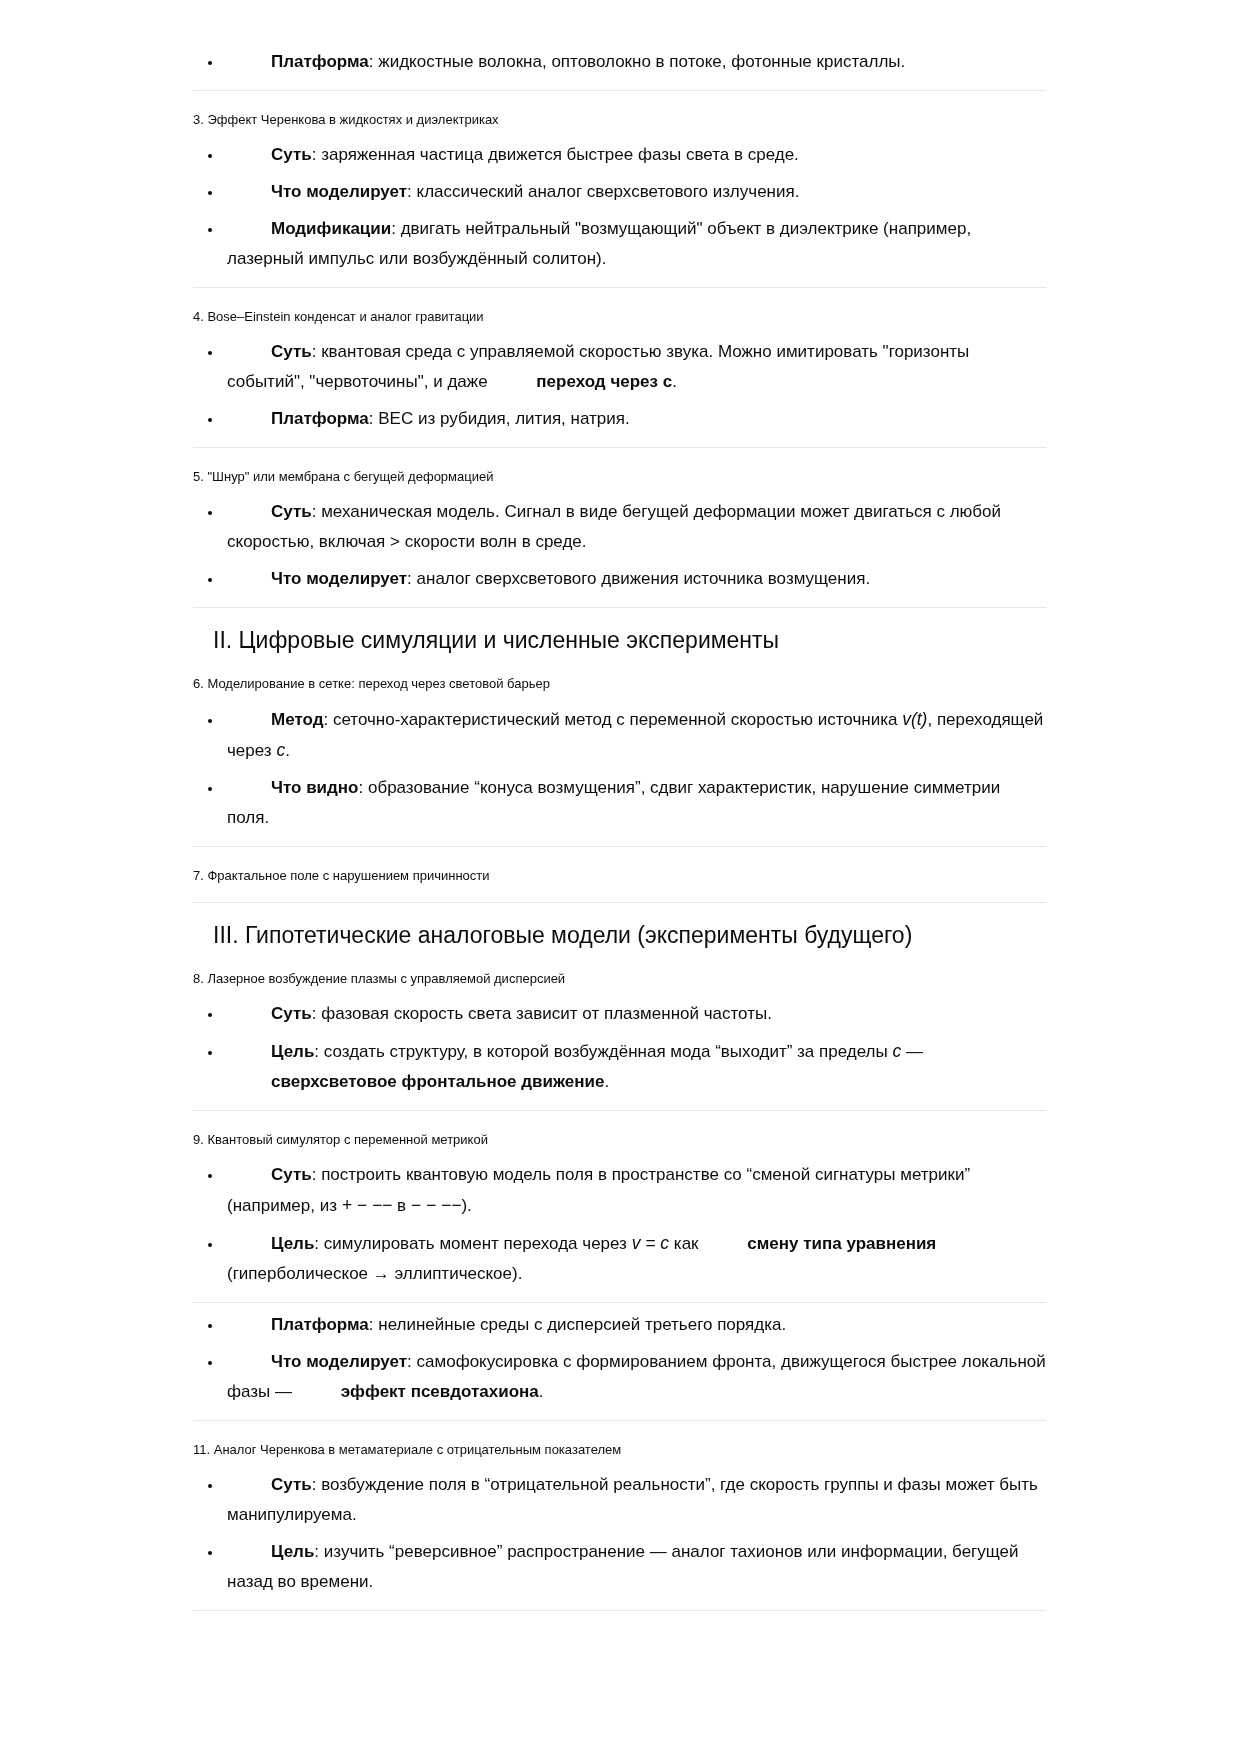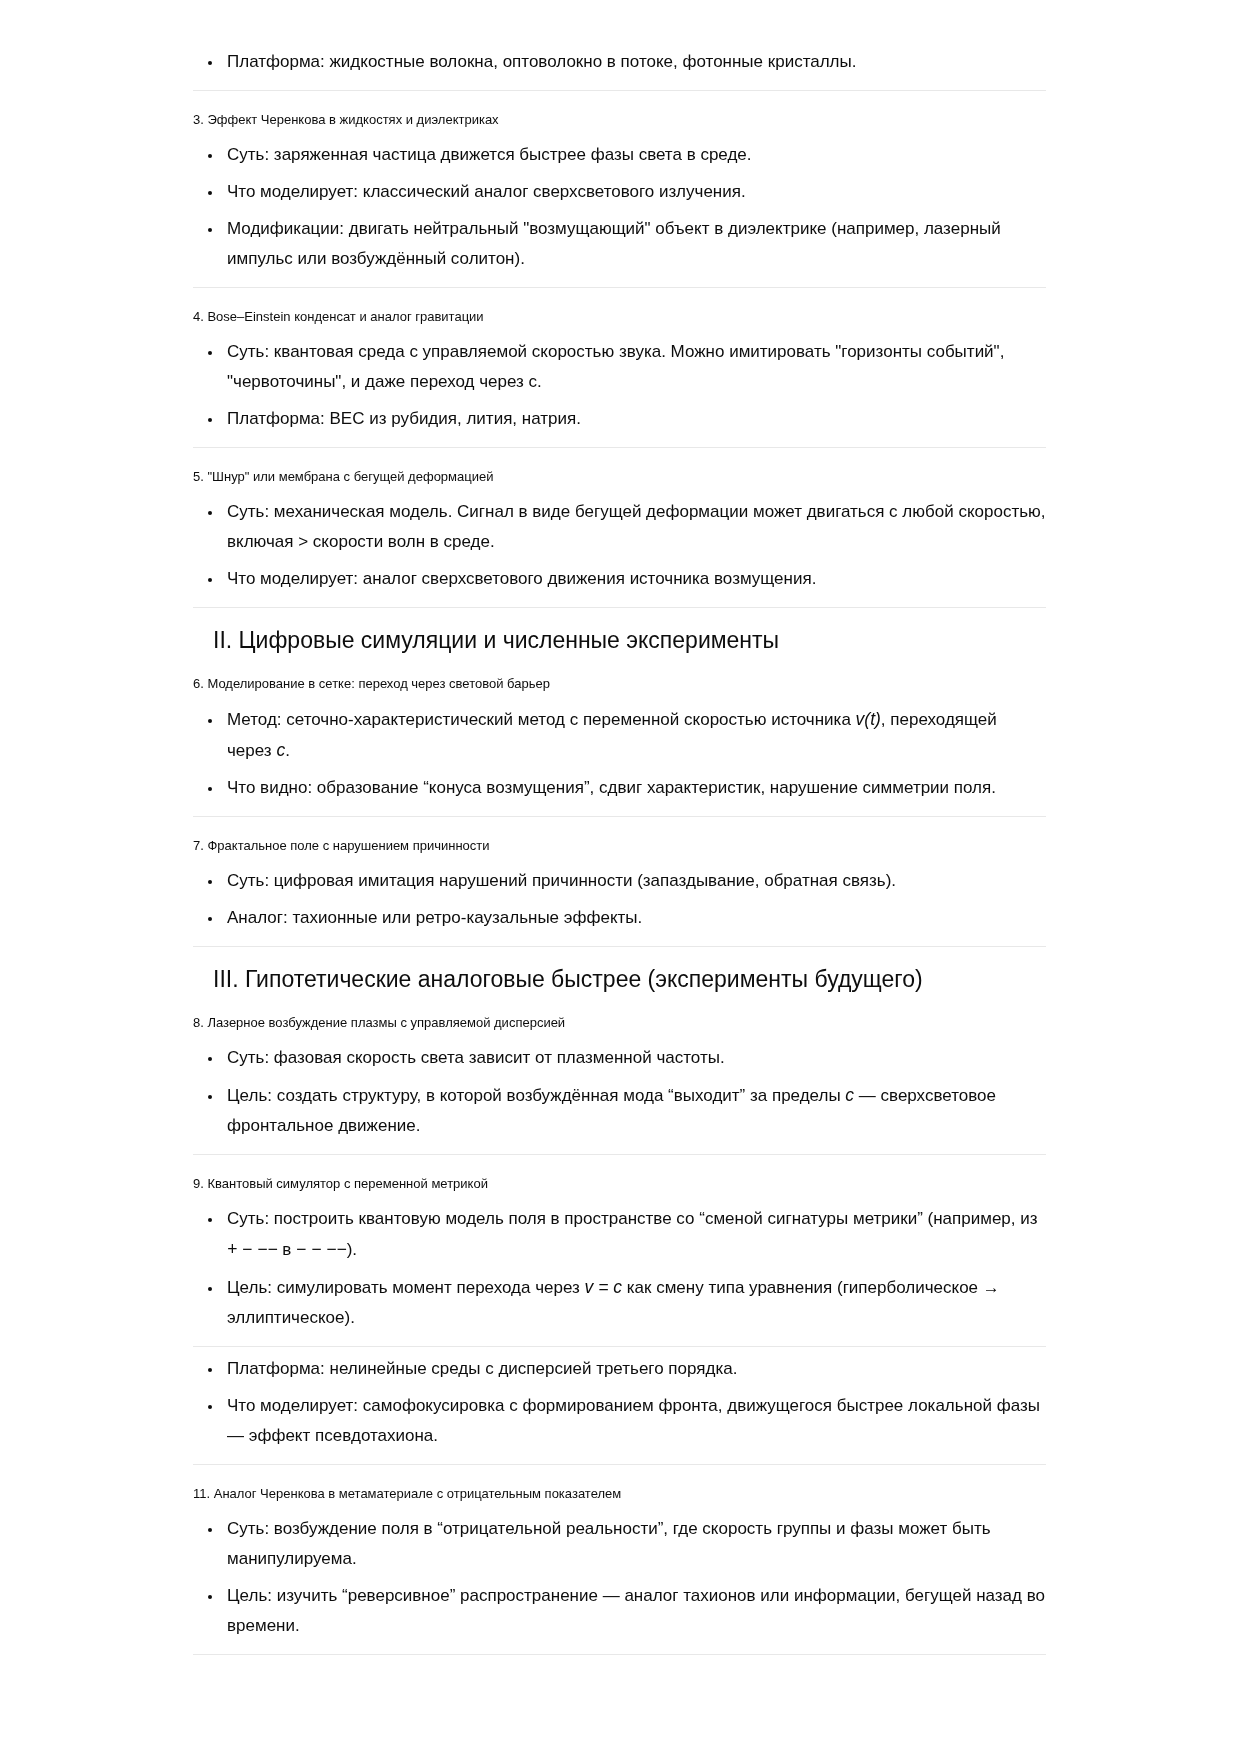--- a/index.html
+++ b/index.html
@@ -43,21 +43,21 @@
   }
   ul.blist li {
     margin: 7px 0;
     line-height: 30px;
     padding-left: 4px;
   }
   ul.blist li::marker {
     font-size: 0.85em;
     color: #0d0d0d;
   }
-  .seg-b { font-weight: 400; }
+  .seg-b { font-weight: 700; margin-left: 44px; }
   .seg-m {
     font-family: Liberation Sans, sans-serif;
     font-style: italic;
     font-size: 17.5px;
   }
 </style>
 </head>
 <body>
 
 <div class="doc" id="doc-root">
@@ -85,26 +85,22 @@
     </ul>
     <div class="hr"></div>
     <div class="h2">II. Цифровые симуляции и численные эксперименты</div>
     <div class="h3">6. Моделирование в сетке: переход через световой барьер</div>
     <ul class="blist">
       <li><span class="seg-b">Метод</span><span class="seg-n">: сеточно-характеристический метод с переменной скоростью источника </span><span class="seg-m">v(t)</span><span class="seg-n">, переходящей через </span><span class="seg-m">c</span><span class="seg-n">.</span></li>
       <li><span class="seg-b">Что видно</span><span class="seg-n">: образование “конуса возмущения”, сдвиг характеристик, нарушение симметрии поля.</span></li>
     </ul>
     <div class="hr"></div>
     <div class="h3">7. Фрактальное поле с нарушением причинности</div>
-    <ul class="blist">
-      <li><span class="seg-b">Суть</span><span class="seg-n">: цифровая имитация нарушений причинности (запаздывание, обратная связь).</span></li>
-      <li><span class="seg-b">Аналог</span><span class="seg-n">: тахионные или ретро-каузальные эффекты.</span></li>
-    </ul>
     <div class="hr"></div>
-    <div class="h2">III. Гипотетические аналоговые быстрее (эксперименты будущего)</div>
+    <div class="h2">III. Гипотетические аналоговые модели (эксперименты будущего)</div>
     <div class="h3">8. Лазерное возбуждение плазмы с управляемой дисперсией</div>
     <ul class="blist">
       <li><span class="seg-b">Суть</span><span class="seg-n">: фазовая скорость света зависит от плазменной частоты.</span></li>
       <li><span class="seg-b">Цель</span><span class="seg-n">: создать структуру, в которой возбуждённая мода “выходит” за пределы </span><span class="seg-m">c</span><span class="seg-n"> — </span><span class="seg-b">сверхсветовое фронтальное движение</span><span class="seg-n">.</span></li>
     </ul>
     <div class="hr"></div>
     <div class="h3">9. Квантовый симулятор с переменной метрикой</div>
     <ul class="blist">
       <li><span class="seg-b">Суть</span><span class="seg-n">: построить квантовую модель поля в пространстве со “сменой сигнатуры метрики” (например, из </span><span class="seg-m">+ − −−</span><span class="seg-n"> в </span><span class="seg-m">− − −−</span><span class="seg-n">).</span></li>
       <li><span class="seg-b">Цель</span><span class="seg-n">: симулировать момент перехода через </span><span class="seg-m">v = c</span><span class="seg-n"> как </span><span class="seg-b">смену типа уравнения</span><span class="seg-n"> (гиперболическое → эллиптическое).</span></li>

